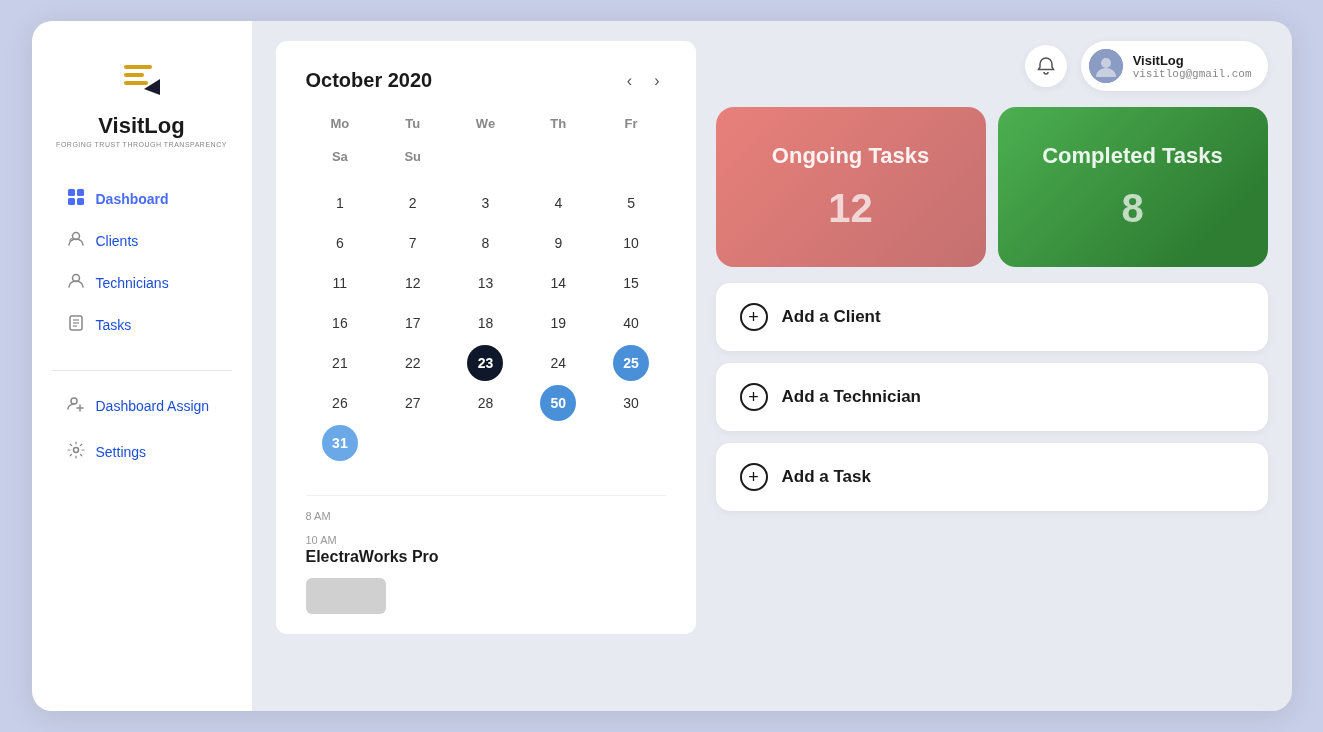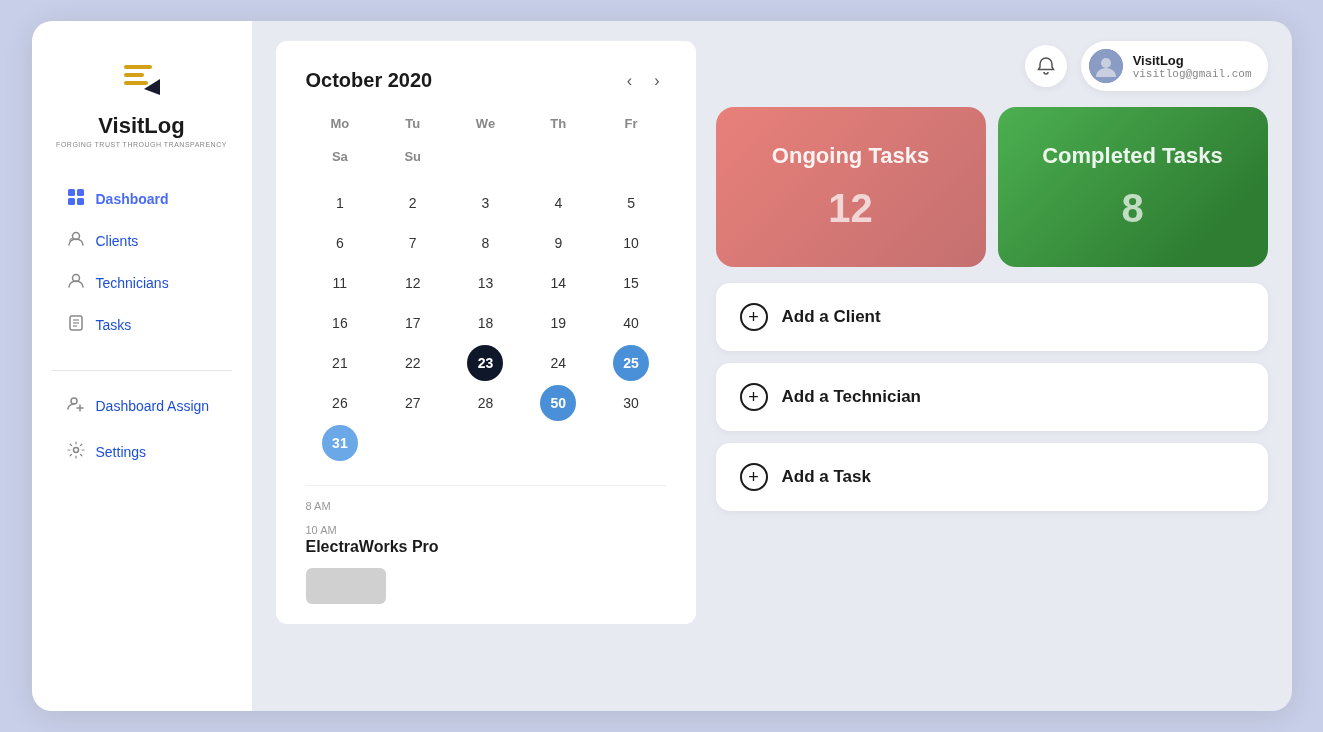--- a/index.html
+++ b/index.html
@@ -175,21 +175,21 @@
     .cal-day.highlight-blue-light {
       background: #6ba8e8;
       color: #fff;
       font-weight: 700;
     }
     .cal-day.empty {
       visibility: hidden;
     }
     
     .events-section {
-      margin-top: 24px;
+      margin-top: 34px;
       border-top: 1px solid #f0f0f0;
       padding-top: 14px;
     }
     .event-item {
       margin-bottom: 12px;
     }
     .event-time {
       font-size: 11px;
       color: #999;
       margin-bottom: 2px;

